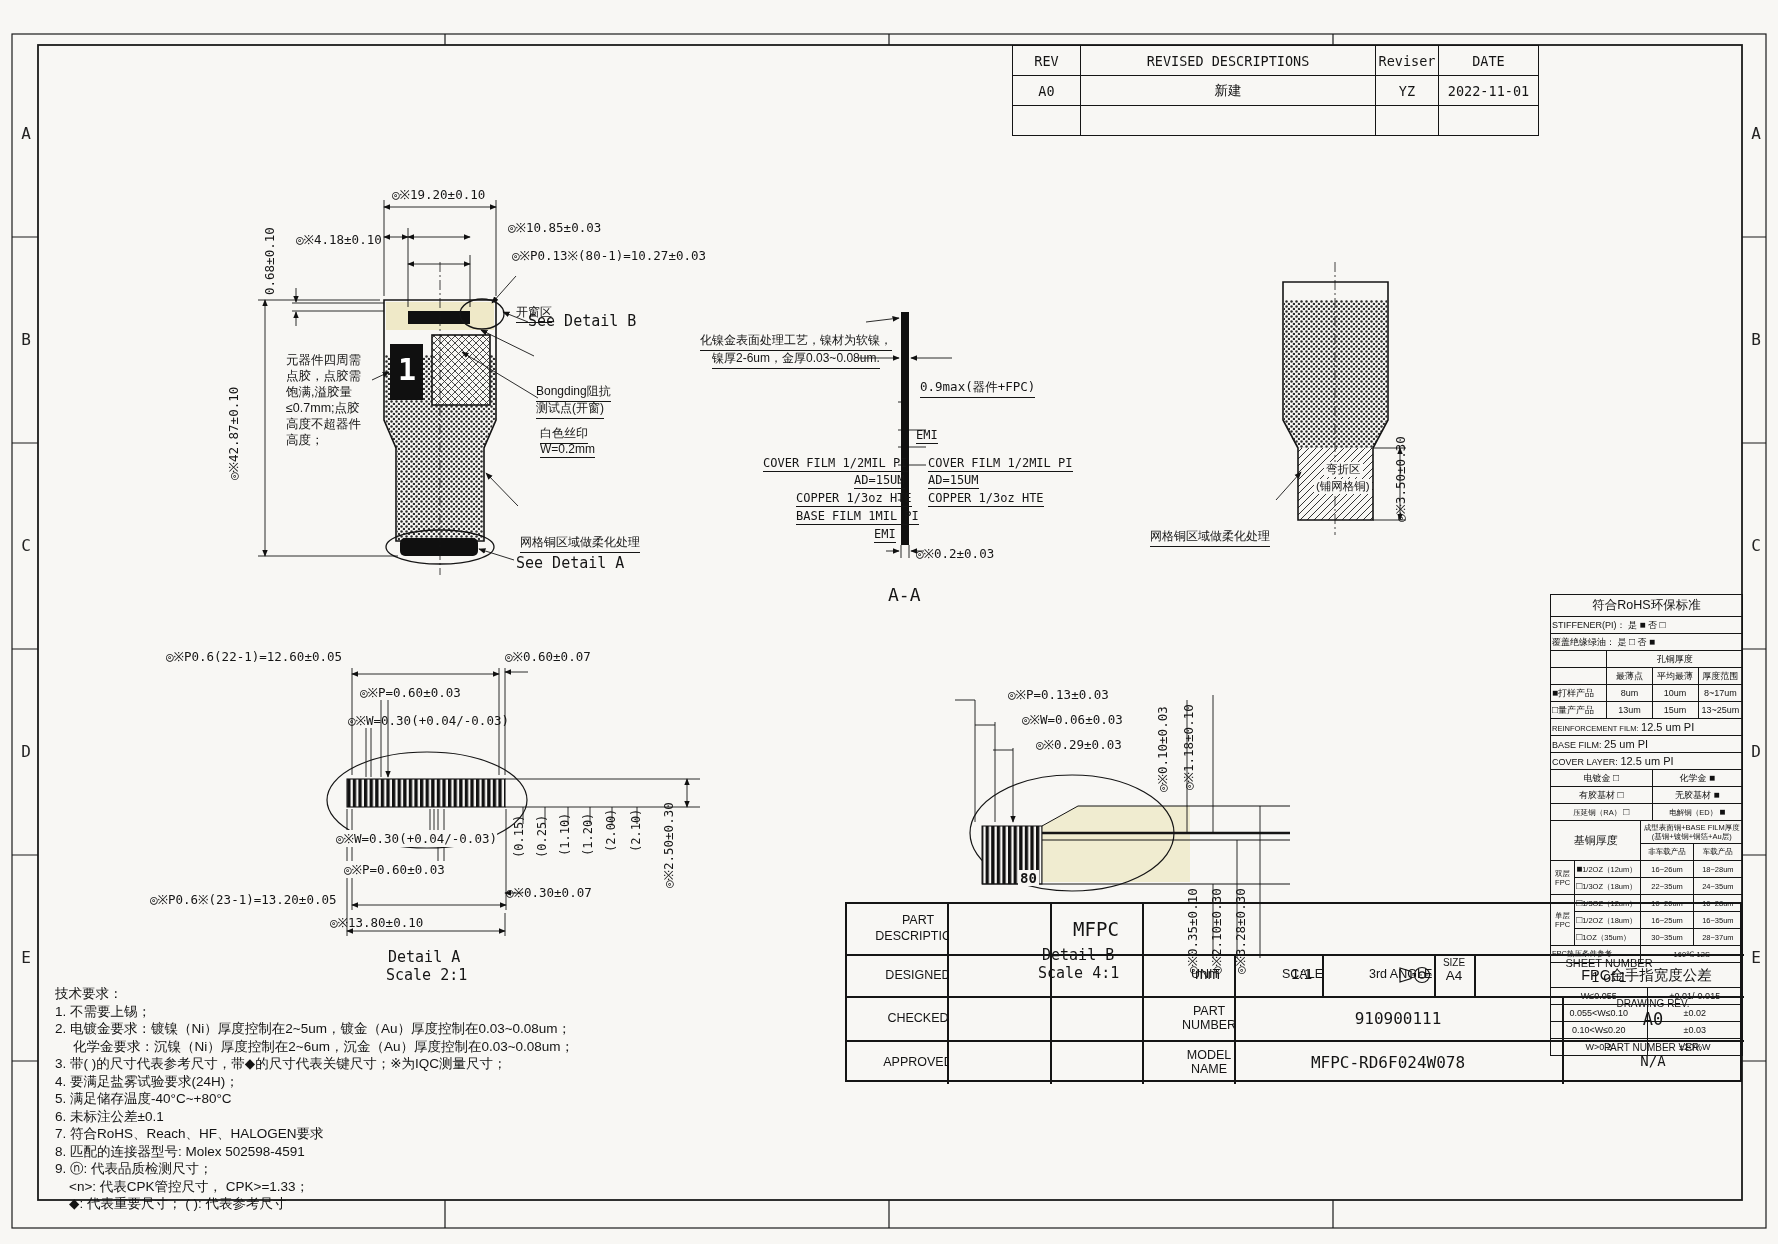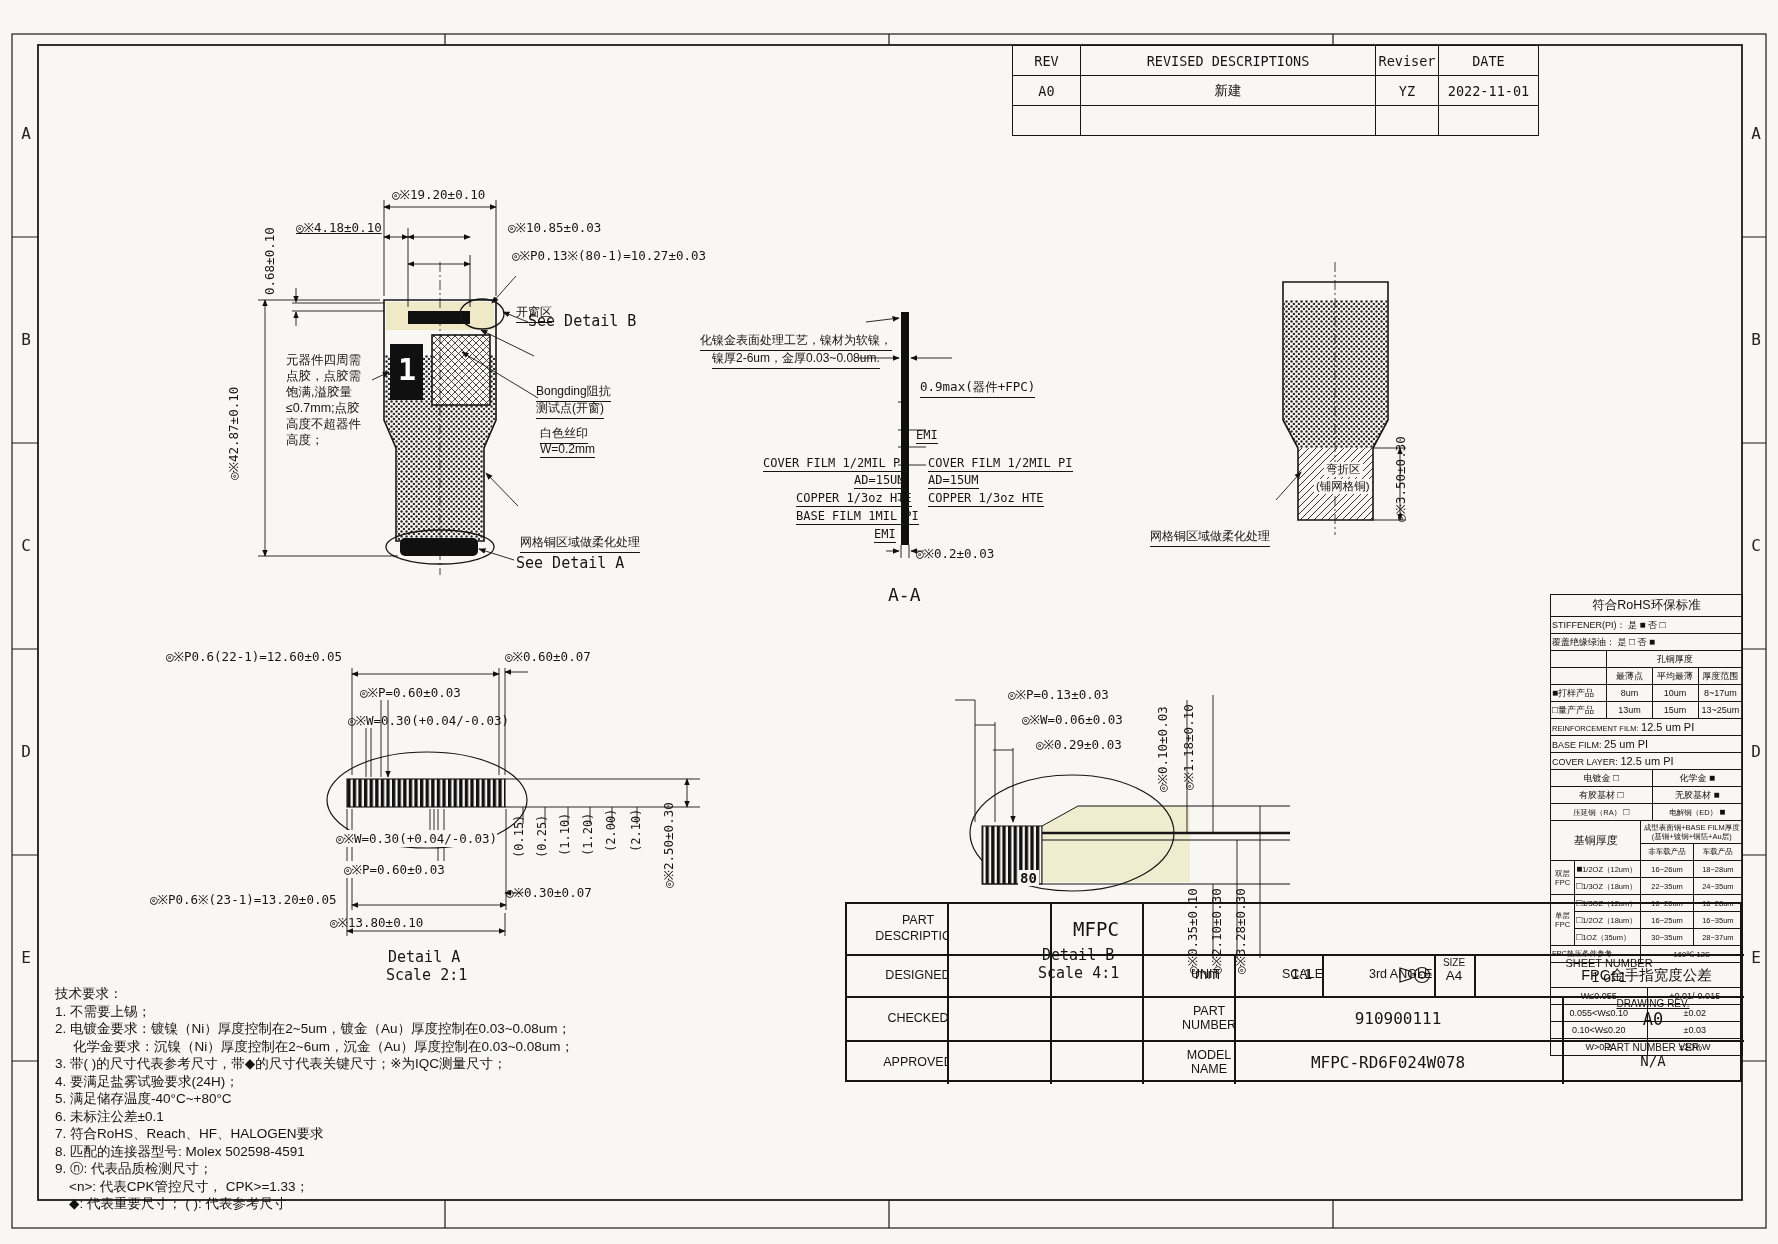--- a/index.html
+++ b/index.html
@@ -218,21 +218,21 @@
         <td></td>
         <td></td>
         <td></td>
         <td></td>
       </tr>
     </tbody>
       </table>
   </div>
 
   <div class="lbl dim" style="left:392px;top:186px;">◎※19.20±0.10</div>
-  <div class="lbl dim" style="left:296px;top:219px;text-decoration:underline;">◎※4.18±0.10</div>
+  <div class="lbl dim" style="left:296px;top:231px;">◎※4.18±0.10</div>
   <div class="lbl dim" style="left:508px;top:219px;">◎※10.85±0.03</div>
   <div class="lbl dim" style="left:512px;top:247px;">◎※P0.13※(80-1)=10.27±0.03</div>
   <div class="lbl dim vlab" style="left:277px;top:281px;">0.68±0.10</div>
   <div class="lbl dim vlab" style="left:241px;top:466px;">◎※42.87±0.10</div>
   <div class="lbl cjk ul" style="left:516px;top:268px;">开窗区</div>
   <div class="lbl mono" style="left:528px;top:312px;font-size:15px;">See Detail B</div>
   <div class="lbl cjk ul" style="left:536px;top:347px;">Bongding阻抗</div>
   <div class="lbl cjk ul" style="left:536px;top:364px;">测试点(开窗)</div>
   <div class="lbl cjk ul" style="left:540px;top:389px;">白色丝印</div>
   <div class="lbl cjk ul" style="left:540px;top:406px;">W=0.2mm</div>
@@ -524,21 +524,21 @@
       <div style="font-size:13.5px;">A4</div>
     </div>
     <div class="cell" style="left:627px;top:50px;width:270px;height:42px;text-align:center;">
       <div style="font-size:11px;margin-top:3px;">SHEET NUMBER</div>
       <div style="font-size:14px;">1 of 1</div>
     </div>
 
     <div class="cell ctr tblab" style="left:295px;top:92px;width:92px;height:44px;">PART NUMBER</div>
     <div class="cell ctr" style="left:387px;top:92px;width:328px;height:44px;font-size:16px;font-family:'DejaVu Sans Mono',monospace;">910900111</div>
     <div class="cell" style="left:715px;top:92px;width:182px;height:44px;text-align:center;">
-      <div style="font-size:10px;margin-top:2px;text-decoration:underline;">DRAWING REV.</div>
+      <div style="font-size:10px;margin-top:2px;">DRAWING REV.</div>
       <div style="font-size:17px;font-family:'DejaVu Sans Mono',monospace;">A0</div>
     </div>
 
     <div class="cell ctr tblab" style="left:295px;top:136px;width:92px;height:44px;">MODEL NAME</div>
     <div class="cell ctr" style="left:377px;top:136px;width:328px;height:44px;font-size:16px;font-family:'DejaVu Sans Mono',monospace;">MFPC-RD6F024W078</div>
     <div class="cell" style="left:715px;top:136px;width:182px;height:44px;text-align:center;">
       <div style="font-size:10px;margin-top:2px;">PART NUMBER VER.</div>
       <div style="font-size:14px;font-family:'DejaVu Sans Mono',monospace;">N/A</div>
     </div>
   </div>

